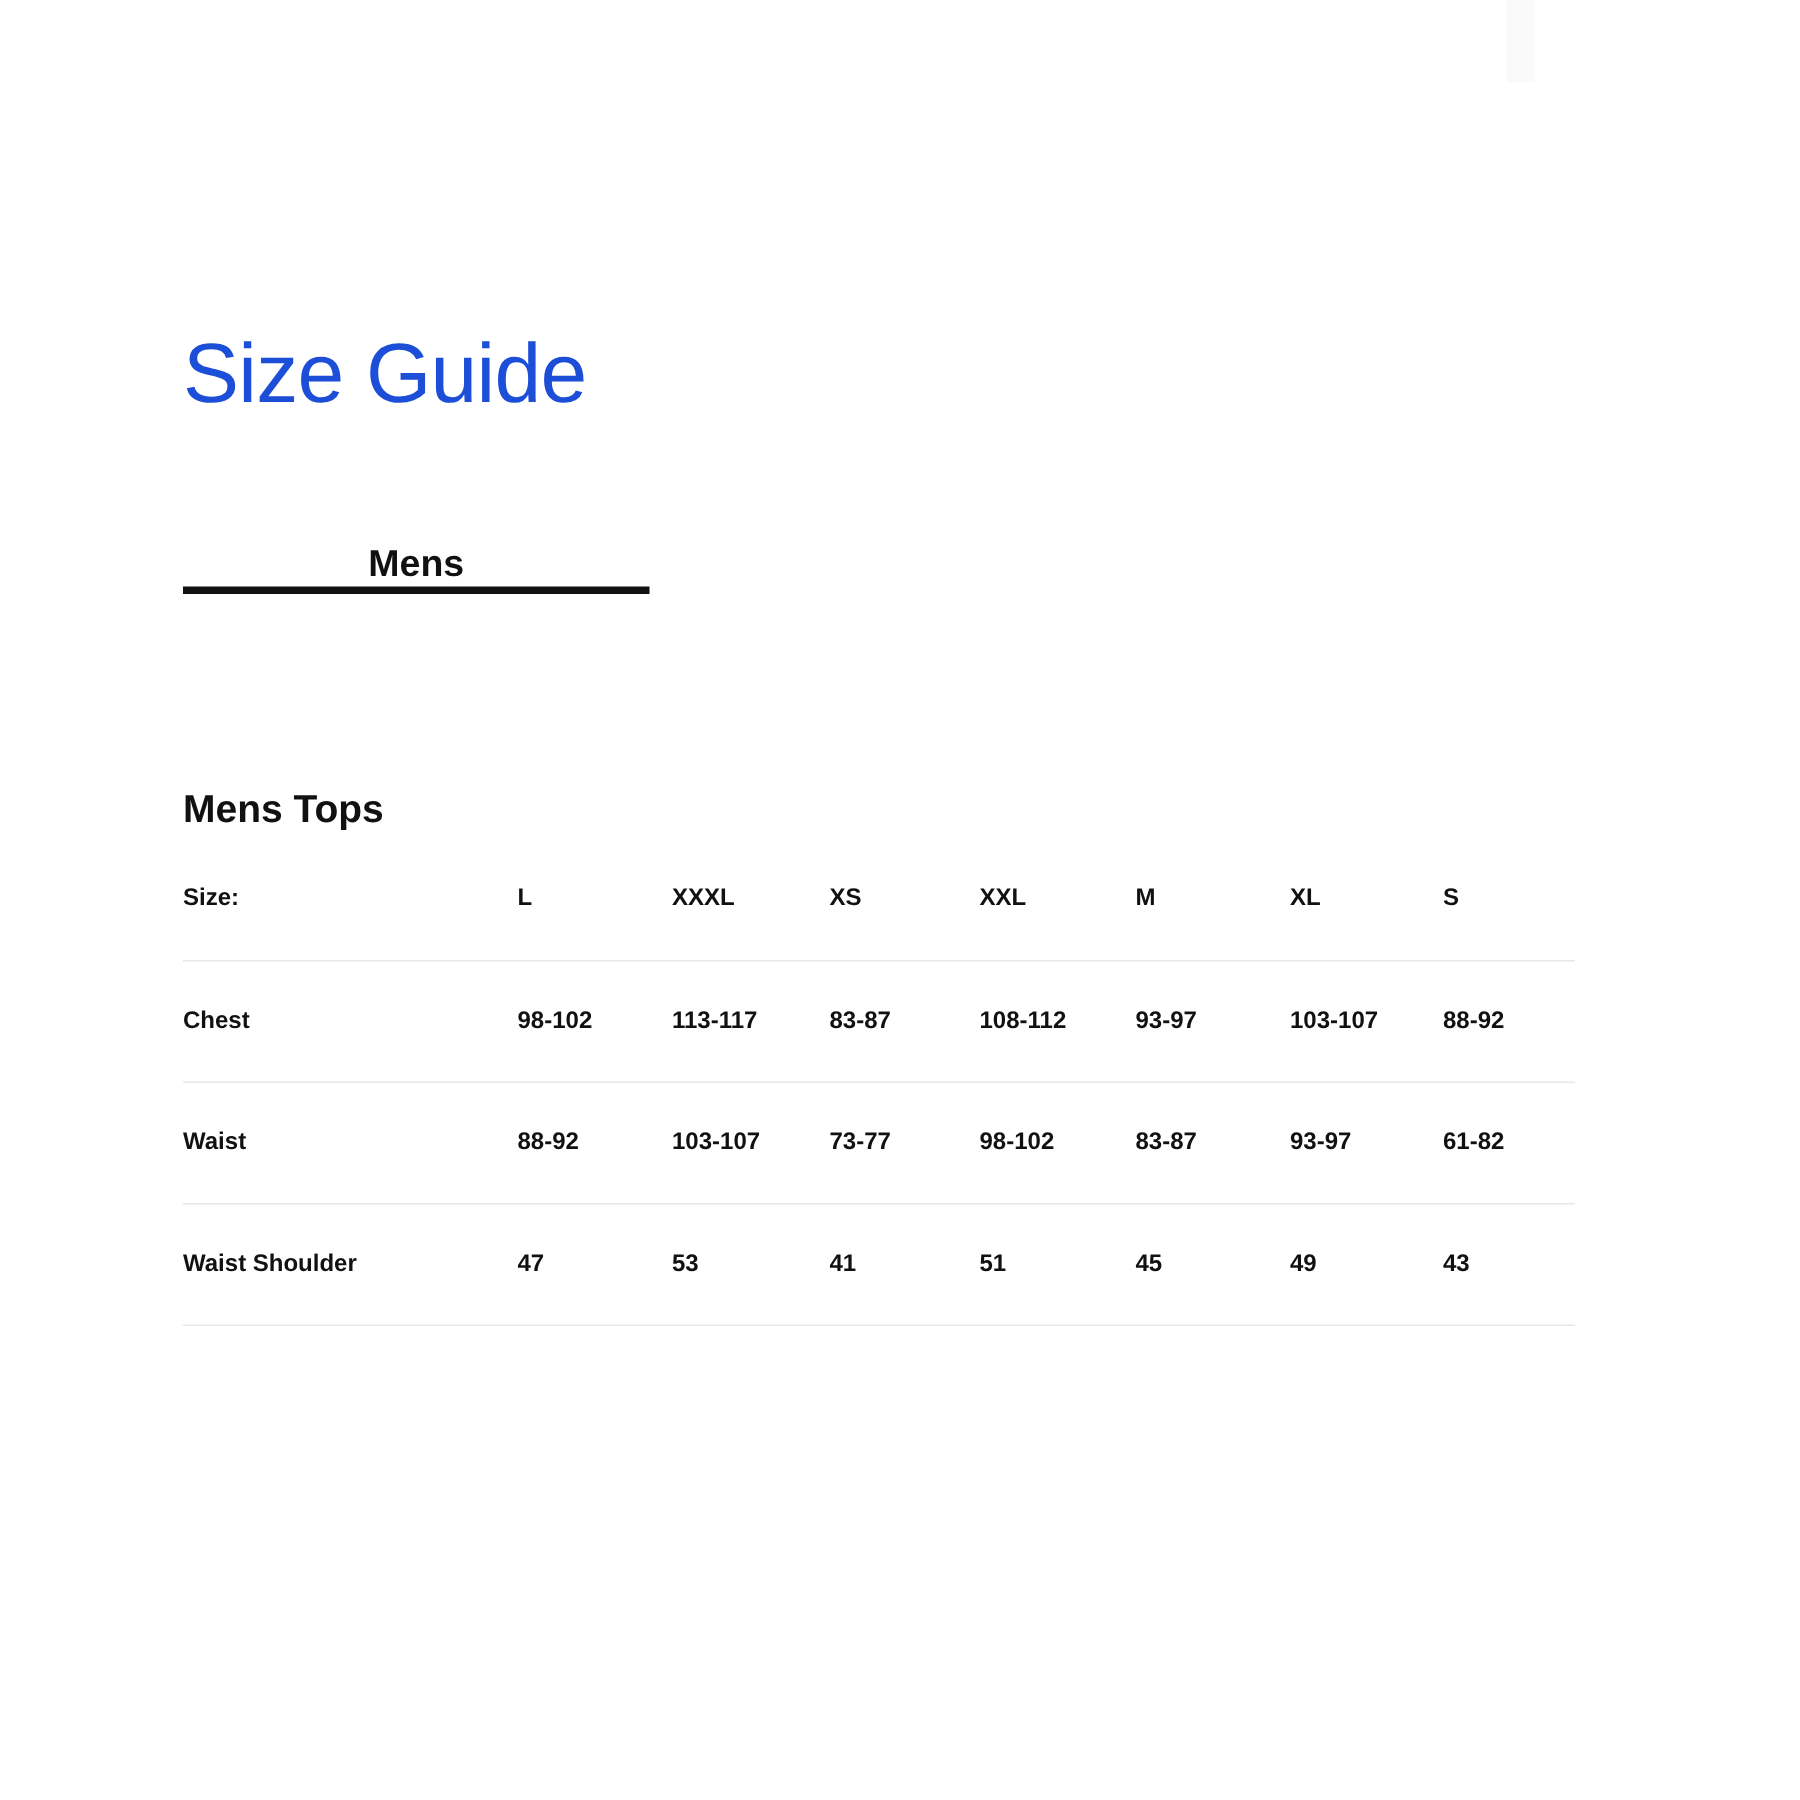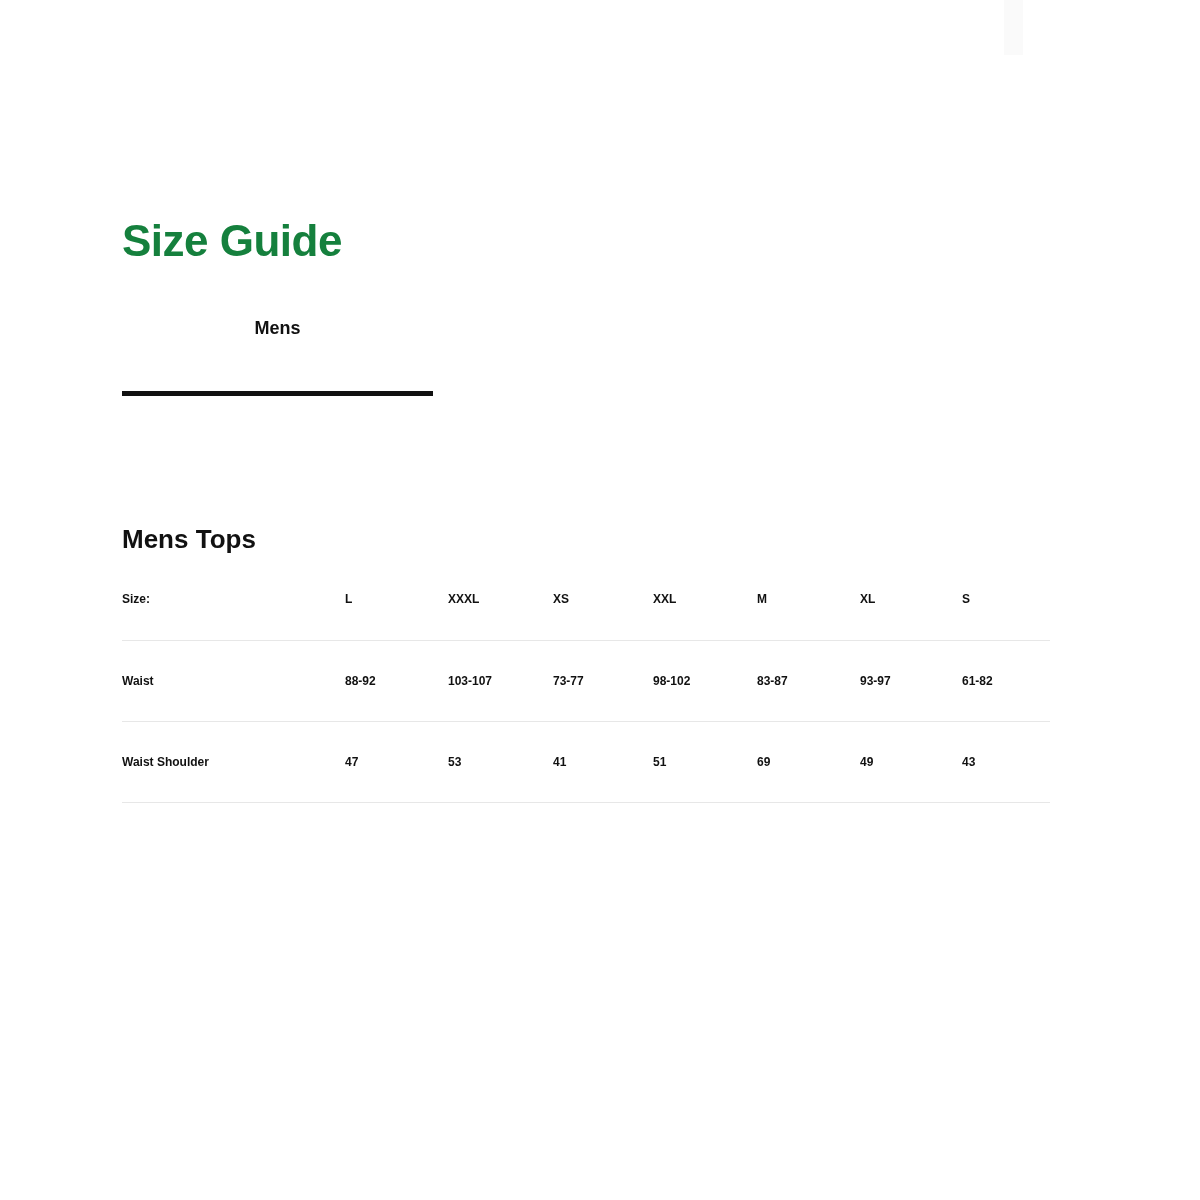--- a/index.html
+++ b/index.html
@@ -10,40 +10,40 @@
     height: 1200px;
     background: #ffffff;
     font-family: "Liberation Sans", sans-serif;
     color: #111111;
     overflow: hidden;
   }
   .page-title {
     position: absolute;
     left: 122px;
     top: 216px;
-    font-size: 44px;
-    font-weight: 700;
+    font-size: 56px;
+    font-weight: 400;
     letter-spacing: -0.5px;
-    color: #15803d;
+    color: #1d4ed8;
     white-space: nowrap;
   }
   .tab-bar {
     position: absolute;
     left: 122px;
     top: 318px;
     width: 311px;
   }
   .tab {
     width: 311px;
     height: 78px;
     display: flex;
-    align-items: flex-start;
+    align-items: flex-end;
     justify-content: center;
     border-bottom: 5px solid #111111;
-    font-size: 18px;
+    font-size: 25px;
     font-weight: 700;
     cursor: pointer;
     color: #111111;
   }
   .section-title {
     position: absolute;
     left: 122px;
     top: 494px;
     font-size: 26px;
     font-weight: 700;
@@ -56,21 +56,21 @@
     left: 122px;
     top: 559px;
     width: 928px;
     border-collapse: collapse;
     table-layout: fixed;
   }
   .size-table th,
   .size-table td {
     height: 81px;
     border-bottom: 1px solid #e7e7e7;
-    font-size: 12px;
+    font-size: 16px;
     font-weight: 700;
     text-align: left;
     vertical-align: middle;
     padding: 0;
     color: #111111;
     white-space: nowrap;
     overflow: hidden;
   }
   .edge-strip {
     position: absolute;
@@ -116,35 +116,45 @@
         <th>XXXL</th>
         <th>XS</th>
         <th>XXL</th>
         <th>M</th>
         <th>XL</th>
         <th>S</th>
       </tr>
     </thead>
     <tbody>
       <tr>
+        <td>Chest</td>
+        <td>98-102</td>
+        <td>113-117</td>
+        <td>83-87</td>
+        <td>108-112</td>
+        <td>93-97</td>
+        <td>103-107</td>
+        <td>88-92</td>
+      </tr>
+      <tr>
         <td>Waist</td>
         <td>88-92</td>
         <td>103-107</td>
         <td>73-77</td>
         <td>98-102</td>
         <td>83-87</td>
         <td>93-97</td>
         <td>61-82</td>
       </tr>
       <tr>
         <td>Waist Shoulder</td>
         <td>47</td>
         <td>53</td>
         <td>41</td>
         <td>51</td>
-        <td>69</td>
+        <td>45</td>
         <td>49</td>
         <td>43</td>
       </tr>
     </tbody>
   </table>
 
 </div>
 
 </body></html>

